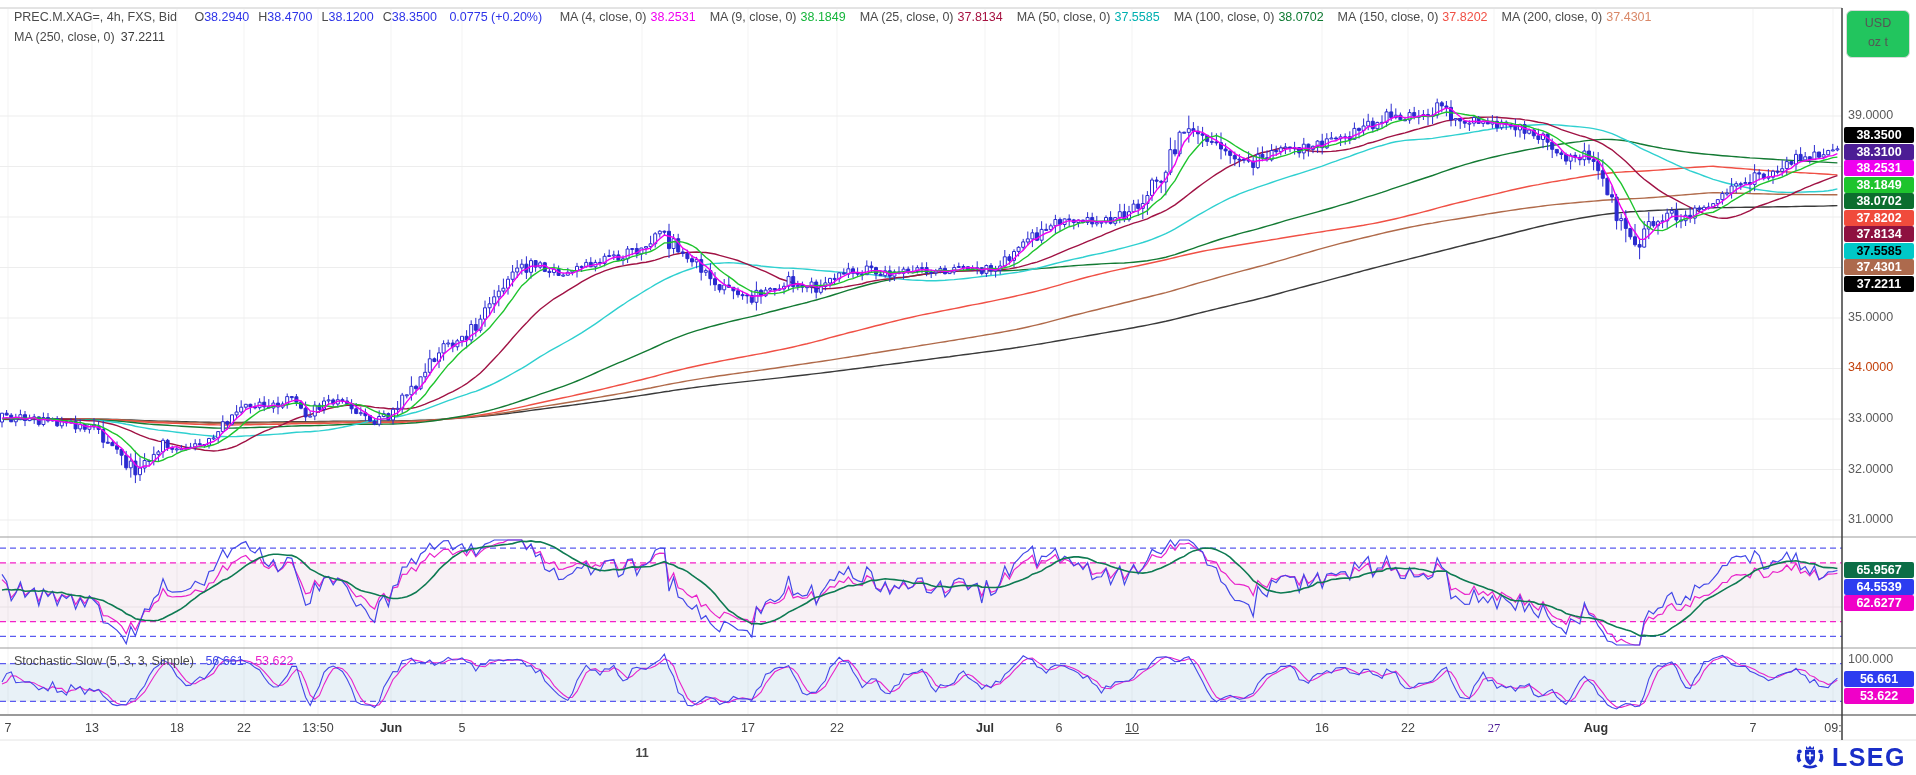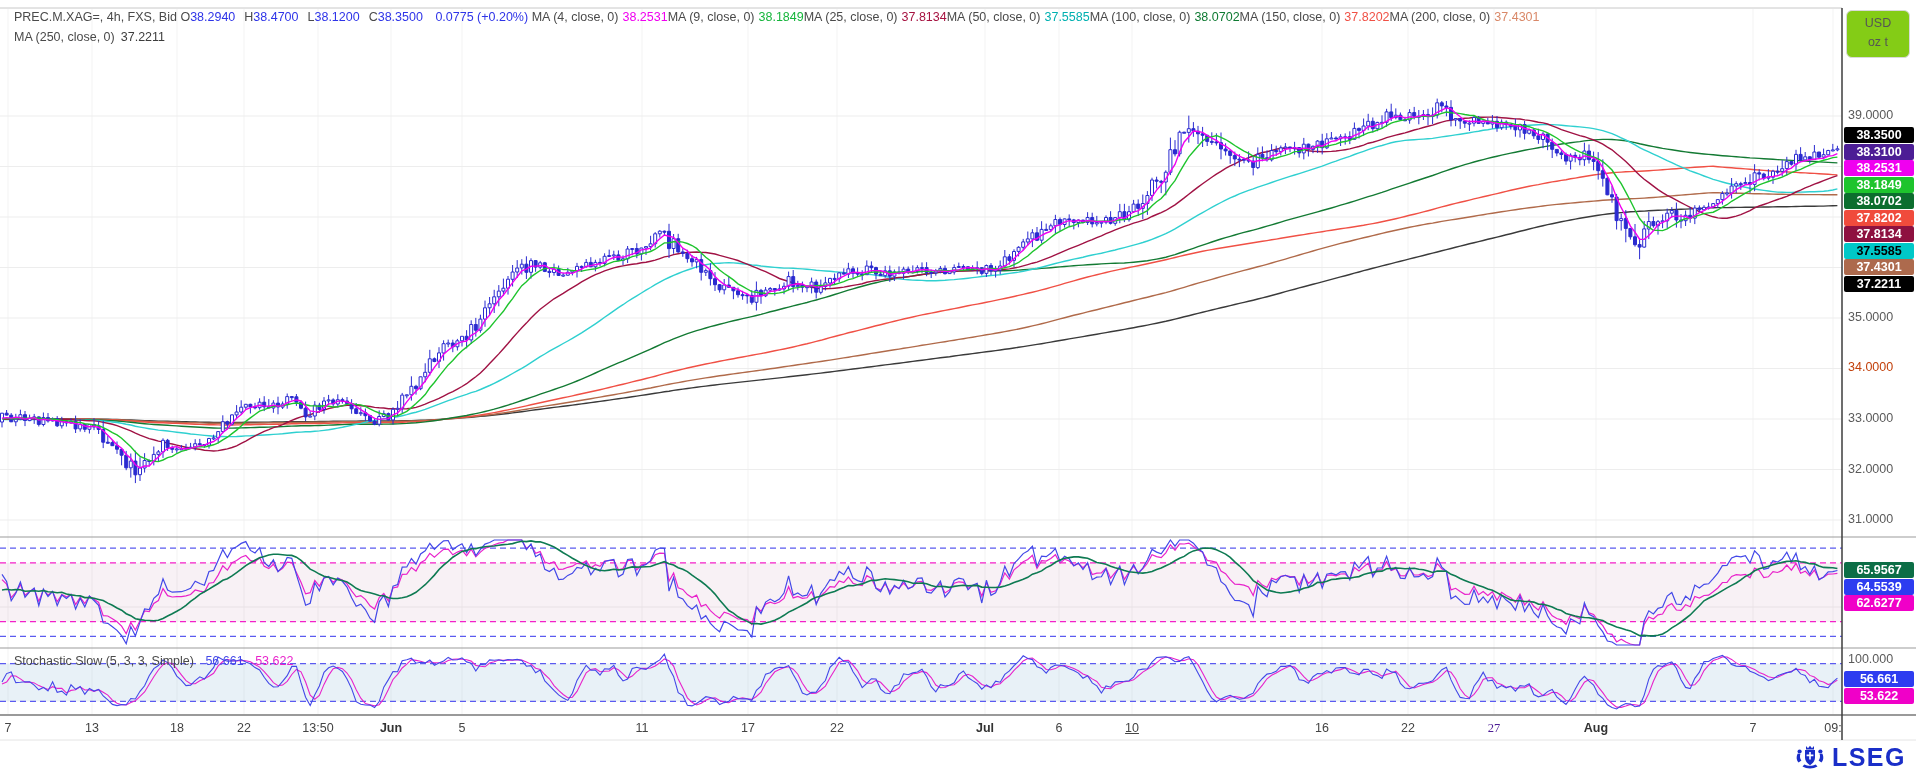--- a/index.html
+++ b/index.html
@@ -2,25 +2,25 @@
 <html><head>
 <meta charset="utf-8">
 <style>
   html,body{margin:0;padding:0;background:#fff;}
   #app{position:relative;width:1916px;height:775px;background:#fff;overflow:hidden;
        font-family:"Liberation Sans","DejaVu Sans",sans-serif;font-size:12.5px;color:#4a4a4a;}
   #chart-svg{position:absolute;left:0;top:0;z-index:1;}
   .hline{position:absolute;white-space:nowrap;z-index:6;}
   .lbl{color:#4a4a4a;}
   .blue{color:#2e34e8;}
-  .seg{}
+  .seg{margin-right:14px;}
   .seg .v{margin-left:4px;font-weight:400;}
   .ohlc{margin-right:9px;}
   #unit-box{position:absolute;left:1846px;top:10px;width:62px;height:46px;border:1px solid #d9d9d9;
-            border-radius:6px;text-align:center;color:#555;z-index:2;background:#84cc16;}
+            border-radius:6px;text-align:center;color:#555;z-index:2;background:#22c55e;}
   #unit-box div{margin-top:5px;}
   #lseg-logo{position:absolute;right:10px;top:743px;display:flex;align-items:center;gap:7px;z-index:6;}
   #lseg-text{font-size:25px;font-weight:bold;letter-spacing:1.5px;}
   .ind-head{position:absolute;left:14px;z-index:6;white-space:nowrap;}
   .ind-head span{margin-right:8px;}
 </style>
 </head>
 <body>
 
 <div id="app">
@@ -144,21 +144,21 @@
       <div style="position: absolute; left: 1848px; top: 652px; color: rgb(90, 90, 90); z-index: 2;">100.000</div>
       <div style="position: absolute; left: 1844px; top: 671px; width: 70px; height: 16px; line-height: 16px; text-align: center; font-weight: bold; border-radius: 2px; z-index: 4; background: rgb(45, 60, 240); color: rgb(255, 255, 255);">56.661</div>
       <div style="position: absolute; left: 1844px; top: 687.5px; width: 70px; height: 16px; line-height: 16px; text-align: center; font-weight: bold; border-radius: 2px; z-index: 4; background: rgb(240, 0, 200); color: rgb(255, 255, 255);">53.622</div>
       <div style="position: absolute; left: 8px; top: 721px; transform: translateX(-50%); color: rgb(68, 68, 68); z-index: 2; font-weight: normal;">7</div>
       <div style="position: absolute; left: 92px; top: 721px; transform: translateX(-50%); color: #404040; z-index: 2; font-weight: normal;">13</div>
       <div style="position: absolute; left: 177px; top: 721px; transform: translateX(-50%); color: rgb(68, 68, 68); z-index: 2; font-weight: normal;">18</div>
       <div style="position: absolute; left: 244px; top: 721px; transform: translateX(-50%); color: rgb(68, 68, 68); z-index: 2; font-weight: normal;">22</div>
       <div style="position: absolute; left: 318px; top: 721px; transform: translateX(-50%); color: rgb(68, 68, 68); z-index: 2; font-weight: normal;">13:50</div>
       <div style="position: absolute; left: 391px; top: 721px; transform: translateX(-50%); color: rgb(51, 51, 51); z-index: 2; font-weight: bold;">Jun</div>
       <div style="position: absolute; left: 462px; top: 721px; transform: translateX(-50%); color: rgb(68, 68, 68); z-index: 2; font-weight: normal;">5</div>
-      <div style="position: absolute; left: 642px; top: 721px; transform: translateX(-50%); color: rgb(68, 68, 68); z-index: 2; font-weight: normal;">11</div>
+      <div style="position: absolute; left: 642px; top: 746px; transform: translateX(-50%); color: rgb(68, 68, 68); z-index: 2; font-weight: bold;">11</div>
       <div style="position: absolute; left: 748px; top: 721px; transform: translateX(-50%); color: rgb(68, 68, 68); z-index: 2; font-weight: normal;">17</div>
       <div style="position: absolute; left: 837px; top: 721px; transform: translateX(-50%); color: rgb(68, 68, 68); z-index: 2; font-weight: normal;">22</div>
       <div style="position: absolute; left: 985px; top: 721px; transform: translateX(-50%); color: rgb(51, 51, 51); z-index: 2; font-weight: bold;">Jul</div>
       <div style="position: absolute; left: 1059px; top: 721px; transform: translateX(-50%); color: rgb(68, 68, 68); z-index: 2; font-weight: normal;">6</div>
       <div style="position: absolute; left: 1132px; top: 721px; transform: translateX(-50%); color: rgb(68, 68, 68); z-index: 2; font-weight: normal; text-decoration: underline;">10</div>
       <div style="position: absolute; left: 1322px; top: 721px; transform: translateX(-50%); color: rgb(68, 68, 68); z-index: 2; font-weight: normal;">16</div>
       <div style="position: absolute; left: 1408px; top: 721px; transform: translateX(-50%); color: rgb(68, 68, 68); z-index: 2; font-weight: normal;">22</div>
       <div style="position: absolute; left: 1494px; top: 721px; transform: translateX(-50%); color: #4c1d95; z-index: 2; font-weight: normal; font-family: Liberation Serif, serif;">27</div>
       <div style="position: absolute; left: 1596px; top: 721px; transform: translateX(-50%); color: rgb(51, 51, 51); z-index: 2; font-weight: bold;">Aug</div>
       <div style="position: absolute; left: 1753px; top: 721px; transform: translateX(-50%); color: rgb(68, 68, 68); z-index: 2; font-weight: normal;">7</div>

